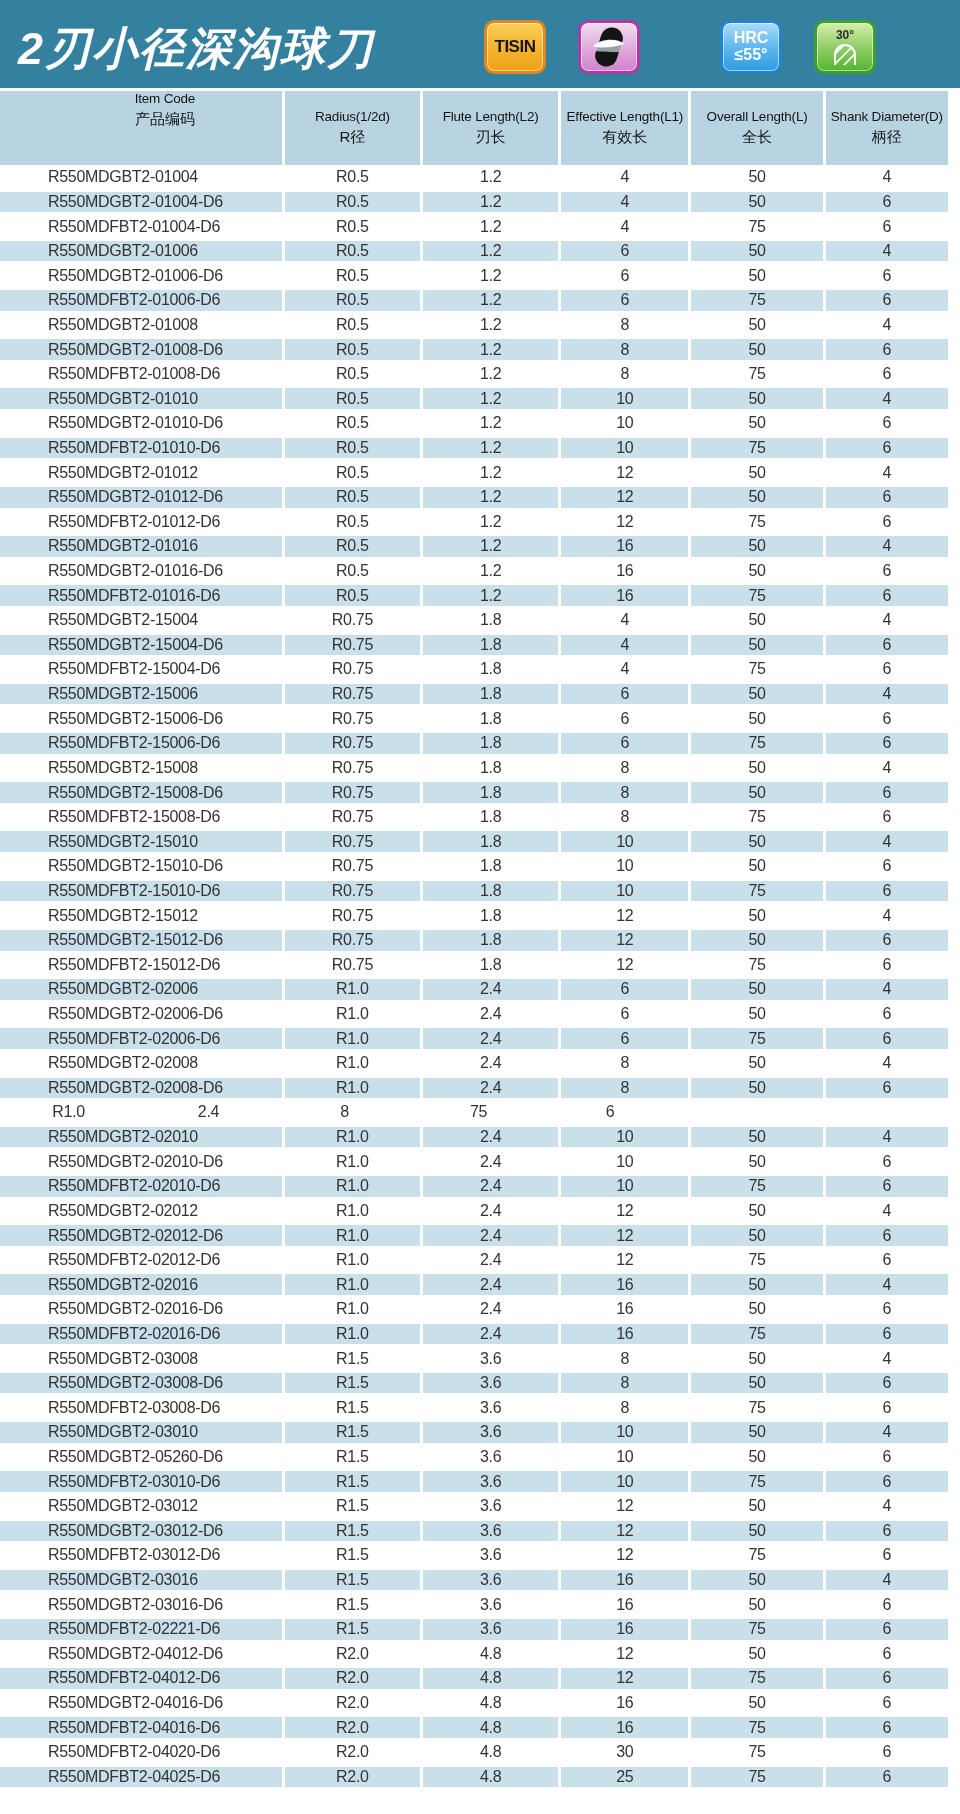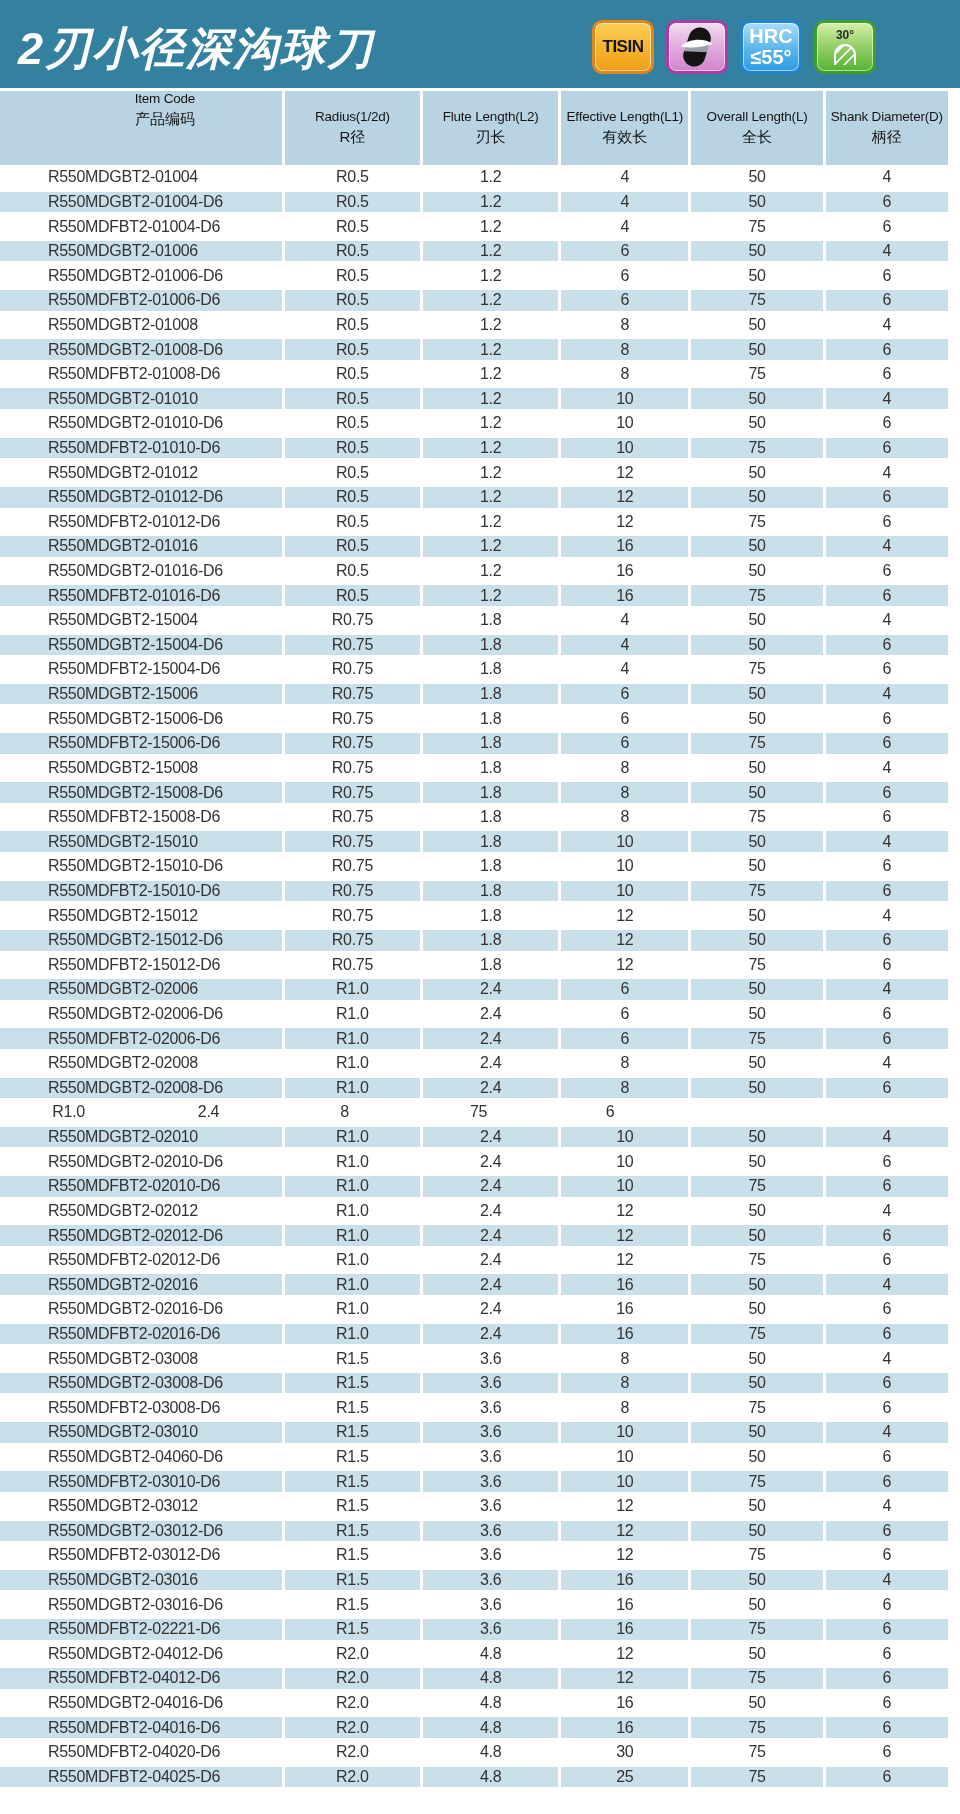--- a/index.html
+++ b/index.html
@@ -15,40 +15,40 @@
   .banner {
     height:91px; background:#34809F;
     border-bottom:3px solid #ffffff;
     display:flex; align-items:center; justify-content:space-between;
     padding:0 84px 0 18px; position:relative;
   }
   .title {
     color:#ffffff; font-size:45px; font-weight:bold; font-style:italic;
     letter-spacing:2px; padding-top:10px; white-space:nowrap;
   }
-  .badges { display:flex; gap:12px; align-items:flex-end; padding-top:6px; }
+  .badges { display:flex; gap:32px; align-items:flex-end; padding-top:6px; }
   .badge {
     width:62px; height:54px; border-radius:10px;
     display:flex; flex-direction:column; align-items:center; justify-content:center;
     box-shadow: inset 0 0 0 1px rgba(255,255,255,.55);
     line-height:1.05; text-align:center;
   }
   .badge-tisin {
     background:linear-gradient(180deg,#FBCF5A 0%, #F5B32D 55%, #F0A019 100%);
     border:3px solid #E2861B;
     color:#161616; font-weight:bold; font-size:17px; letter-spacing:-0.5px;
   }
   .badge-ball {
     background:linear-gradient(180deg,#F2DCF0 0%, #DFA8DB 55%, #D283CC 100%);
     border:3px solid #AC3BA6;
   }
   .badge-hrc {
     background:linear-gradient(180deg,#A9DCF8 0%, #5AB5EC 55%, #2D9BE3 100%);
     border:3px solid #2383CD;
-    color:#ffffff; font-weight:bold; font-size:20px;
+    color:#ffffff; font-weight:bold; font-size:16px;margin-left:48px;
   }
   .badge-angle {
     background:linear-gradient(180deg,#D6EFA9 0%, #8CCB62 55%, #55B431 100%);
     border:3px solid #3E9F2C;
     color:#2A2A2A; font-weight:bold; font-size:12px;
   }
   .badge svg { display:block; }
   .badge-angle .angle-label { margin-bottom:1px; }
 
   
@@ -619,21 +619,21 @@
       <div class="row alt">
         <div class="cell c0">R550MDGBT2-03010</div>
         <div class="cell c1">R1.5</div>
         <div class="cell c2">3.6</div>
         <div class="cell c3">10</div>
         <div class="cell c4">50</div>
         <div class="cell c5">4</div>
       </div>
 
       <div class="row">
-        <div class="cell c0">R550MDGBT2-04060-D6</div>
+        <div class="cell c0">R550MDGBT2-05260-D6</div>
         <div class="cell c1">R1.5</div>
         <div class="cell c2">3.6</div>
         <div class="cell c3">10</div>
         <div class="cell c4">50</div>
         <div class="cell c5">6</div>
       </div>
 
       <div class="row alt">
         <div class="cell c0">R550MDFBT2-03010-D6</div>
         <div class="cell c1">R1.5</div>

